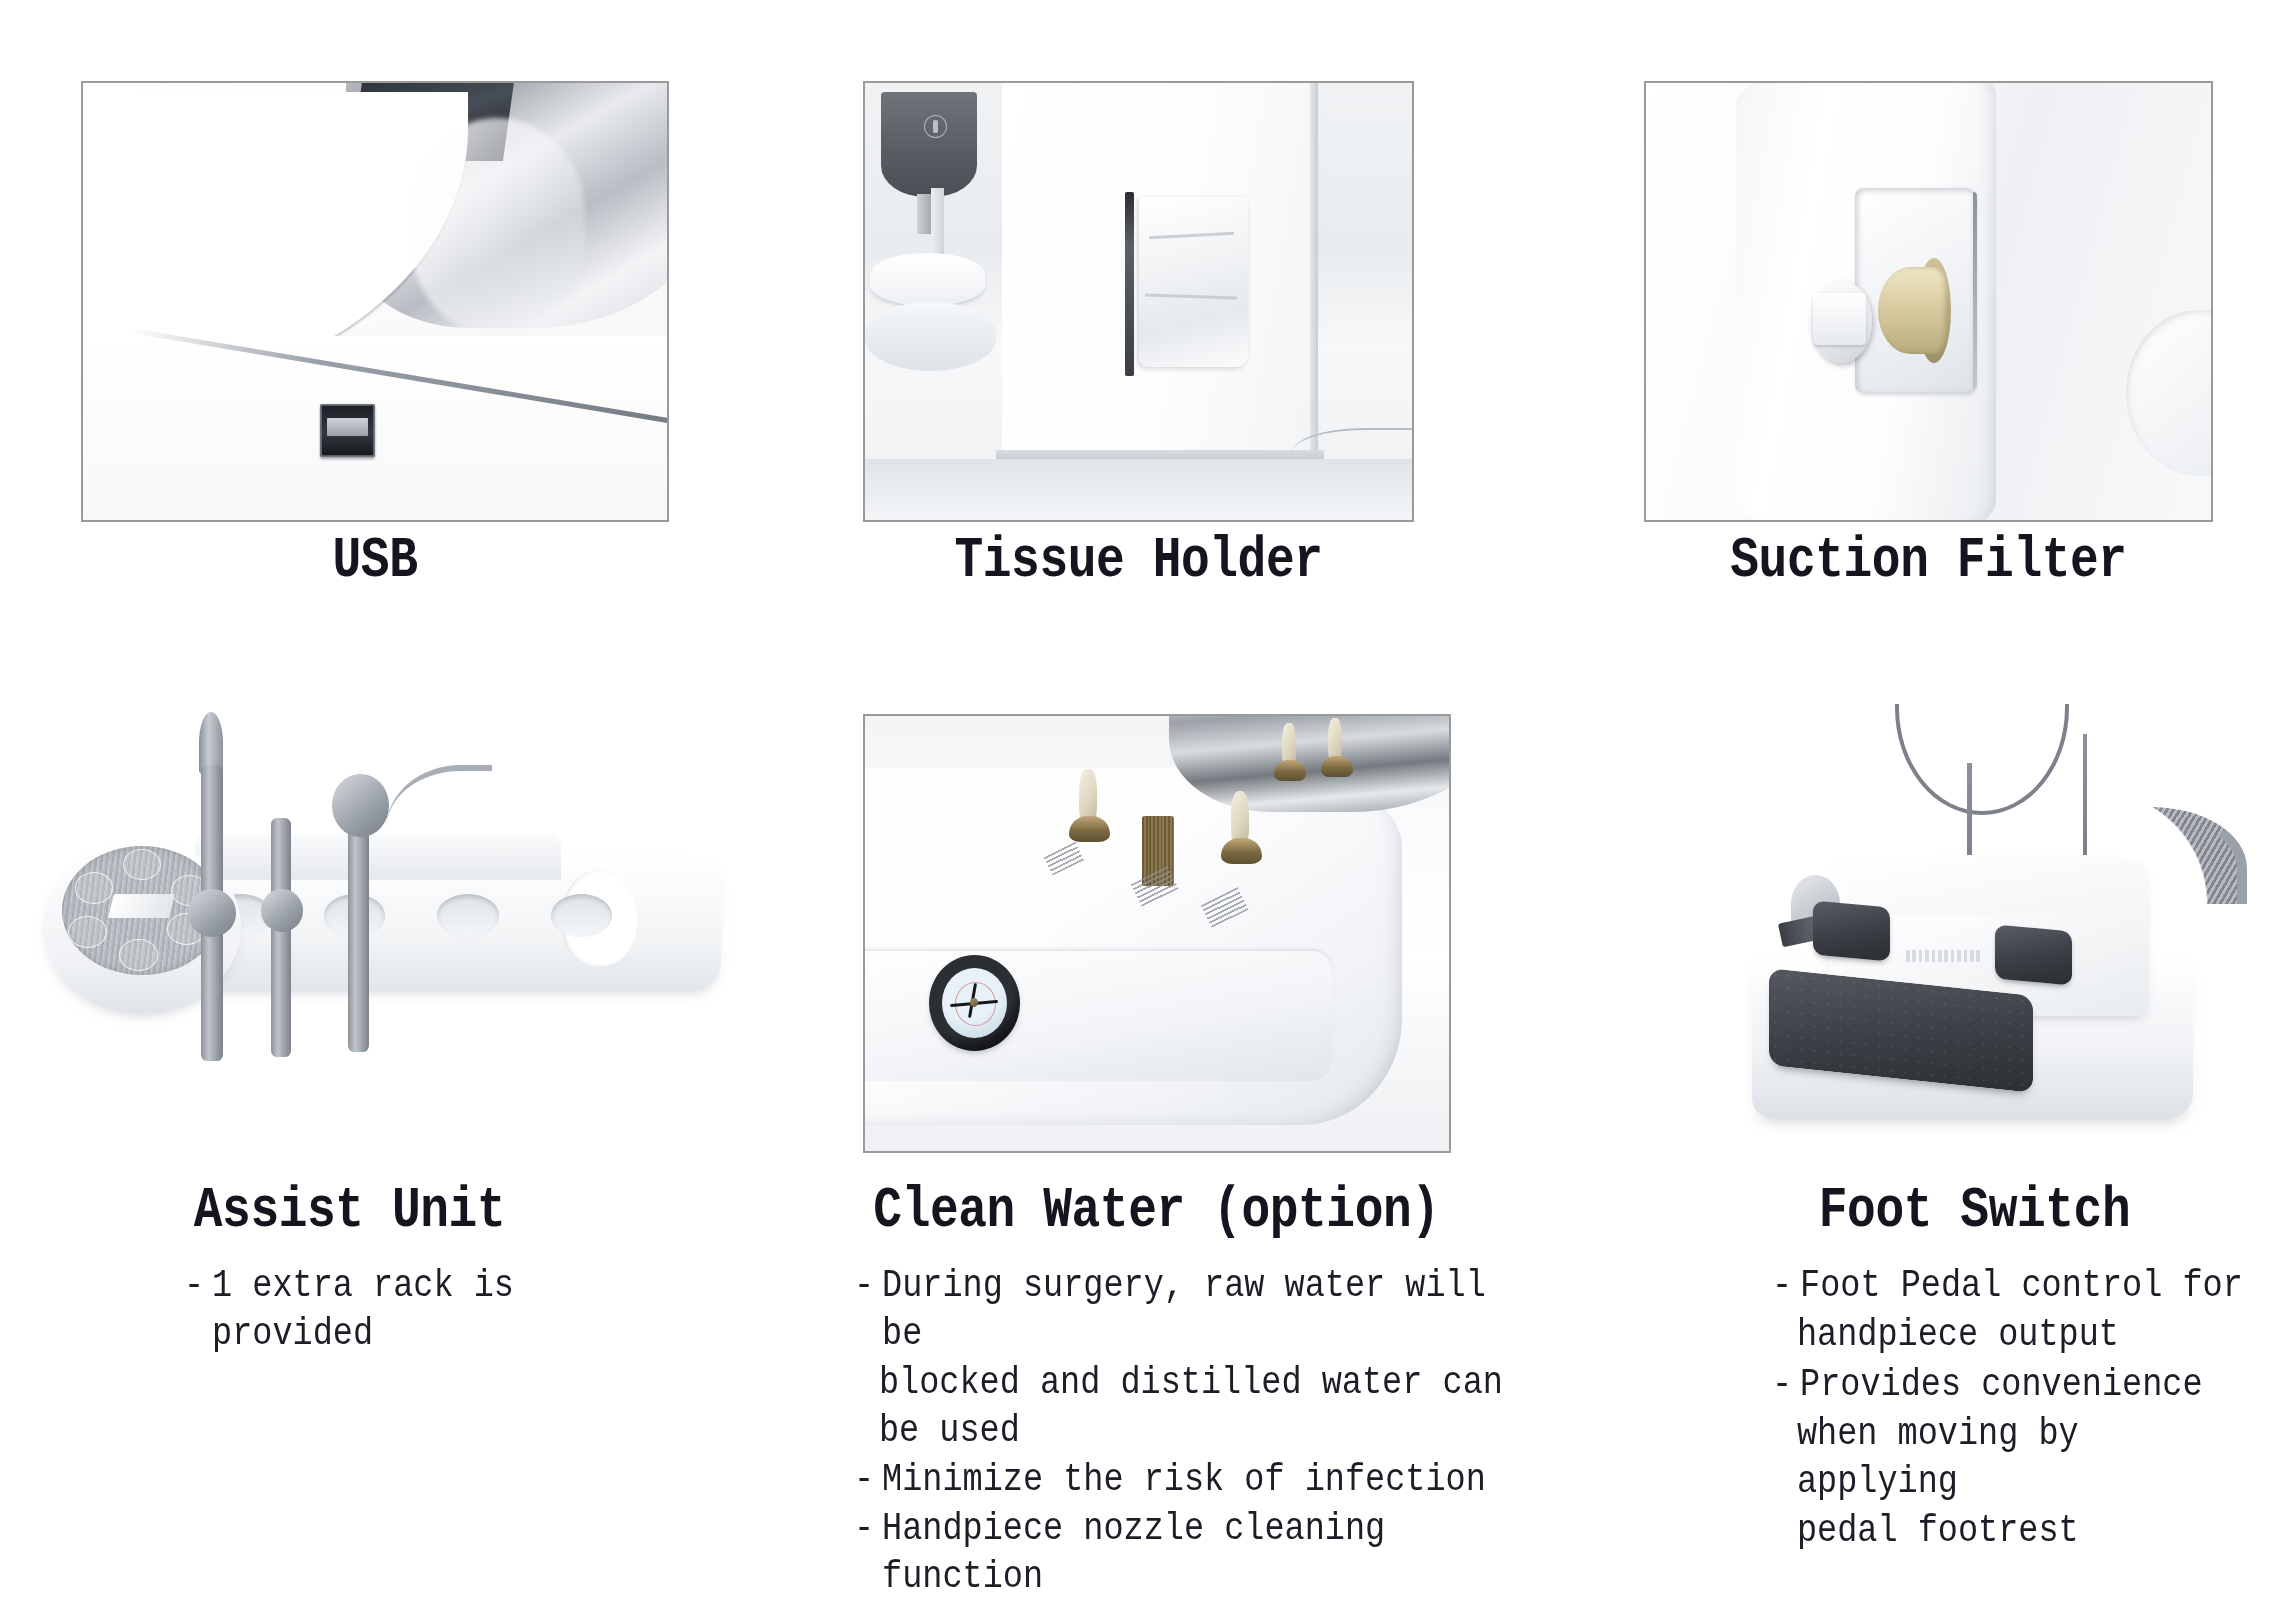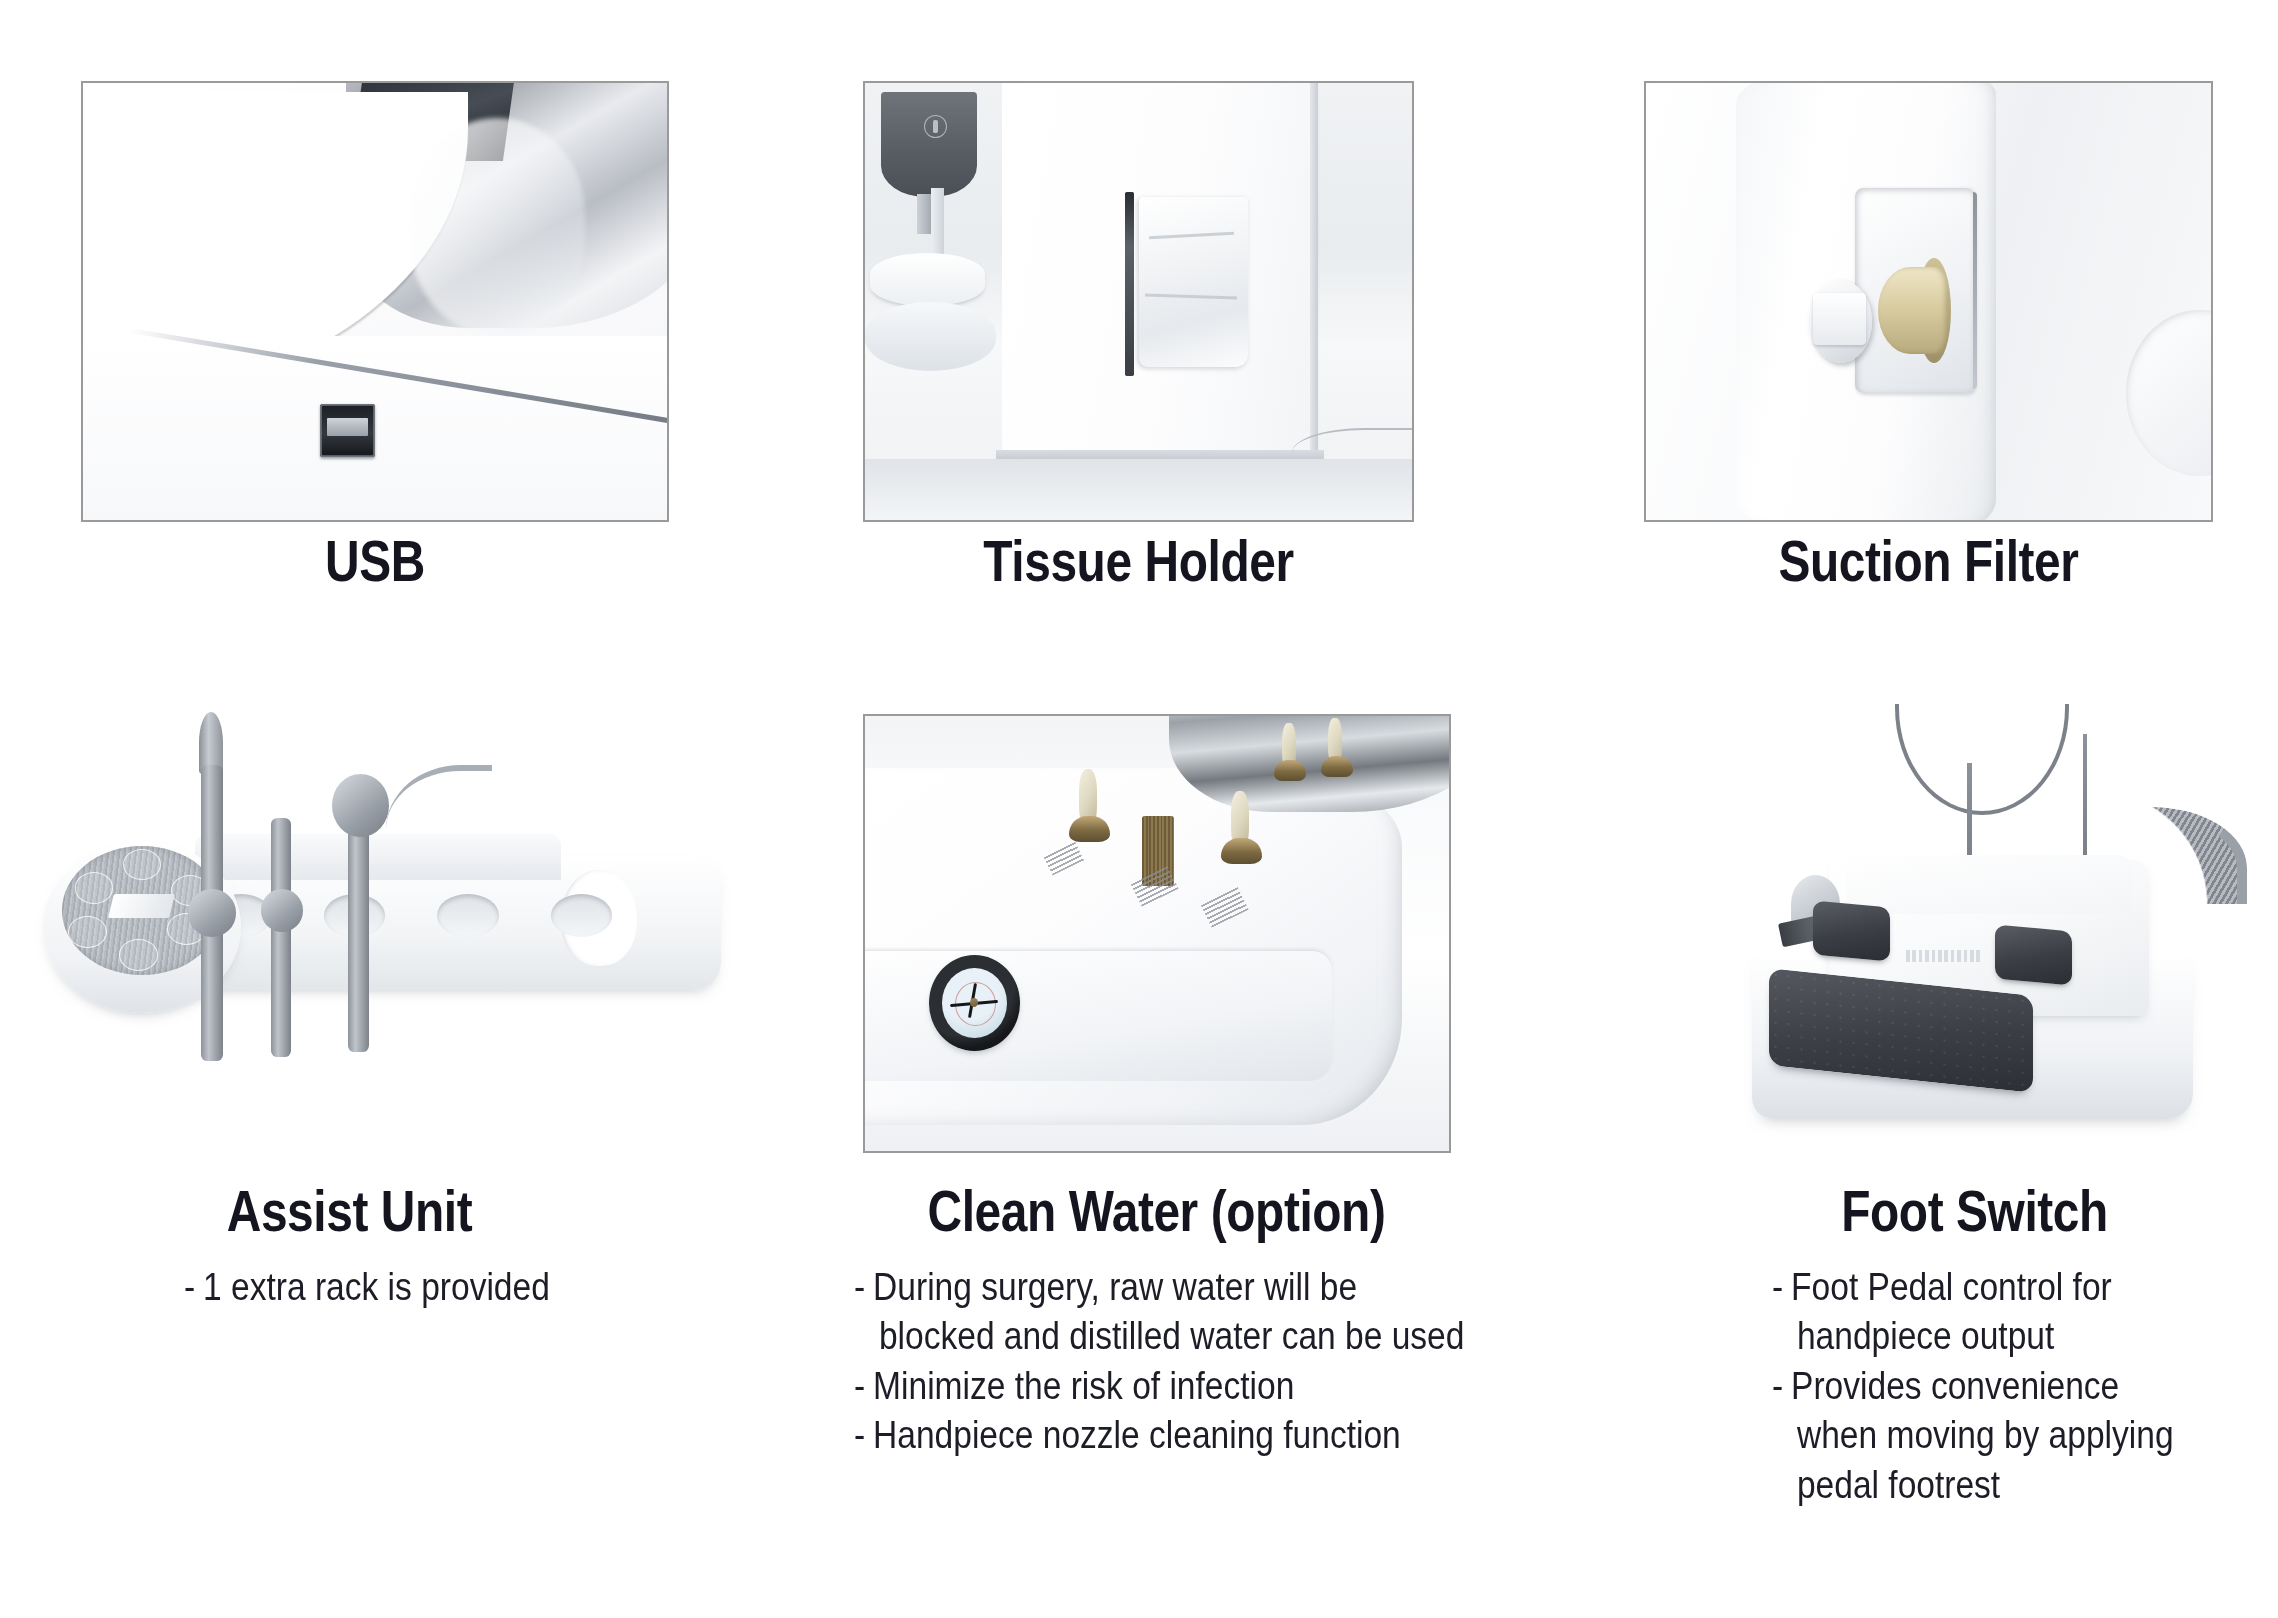--- a/index.html
+++ b/index.html
@@ -4,21 +4,21 @@
 <style>
   html,body{margin:0;padding:0;}
   body{
     width:2278px;height:1619px;
     background:#ffffff;
     font-family:"Liberation Sans","DejaVu Sans",sans-serif;
     color:#14151f;
     overflow:hidden;
     position:relative;
   }
-  .sheet{position:relative;width:2278px;height:1580px;}
+  .sheet{position:relative;width:2278px;height:1580px;font-family:Liberation Mono, monospace;}
   .photo-frame{
     position:absolute;
     border:2.8px solid #9a9a9a;
     background:#fdfdfd;
     overflow:hidden;
     box-sizing:border-box;
   }
   .photo-plain{
     position:absolute;
     overflow:hidden;

